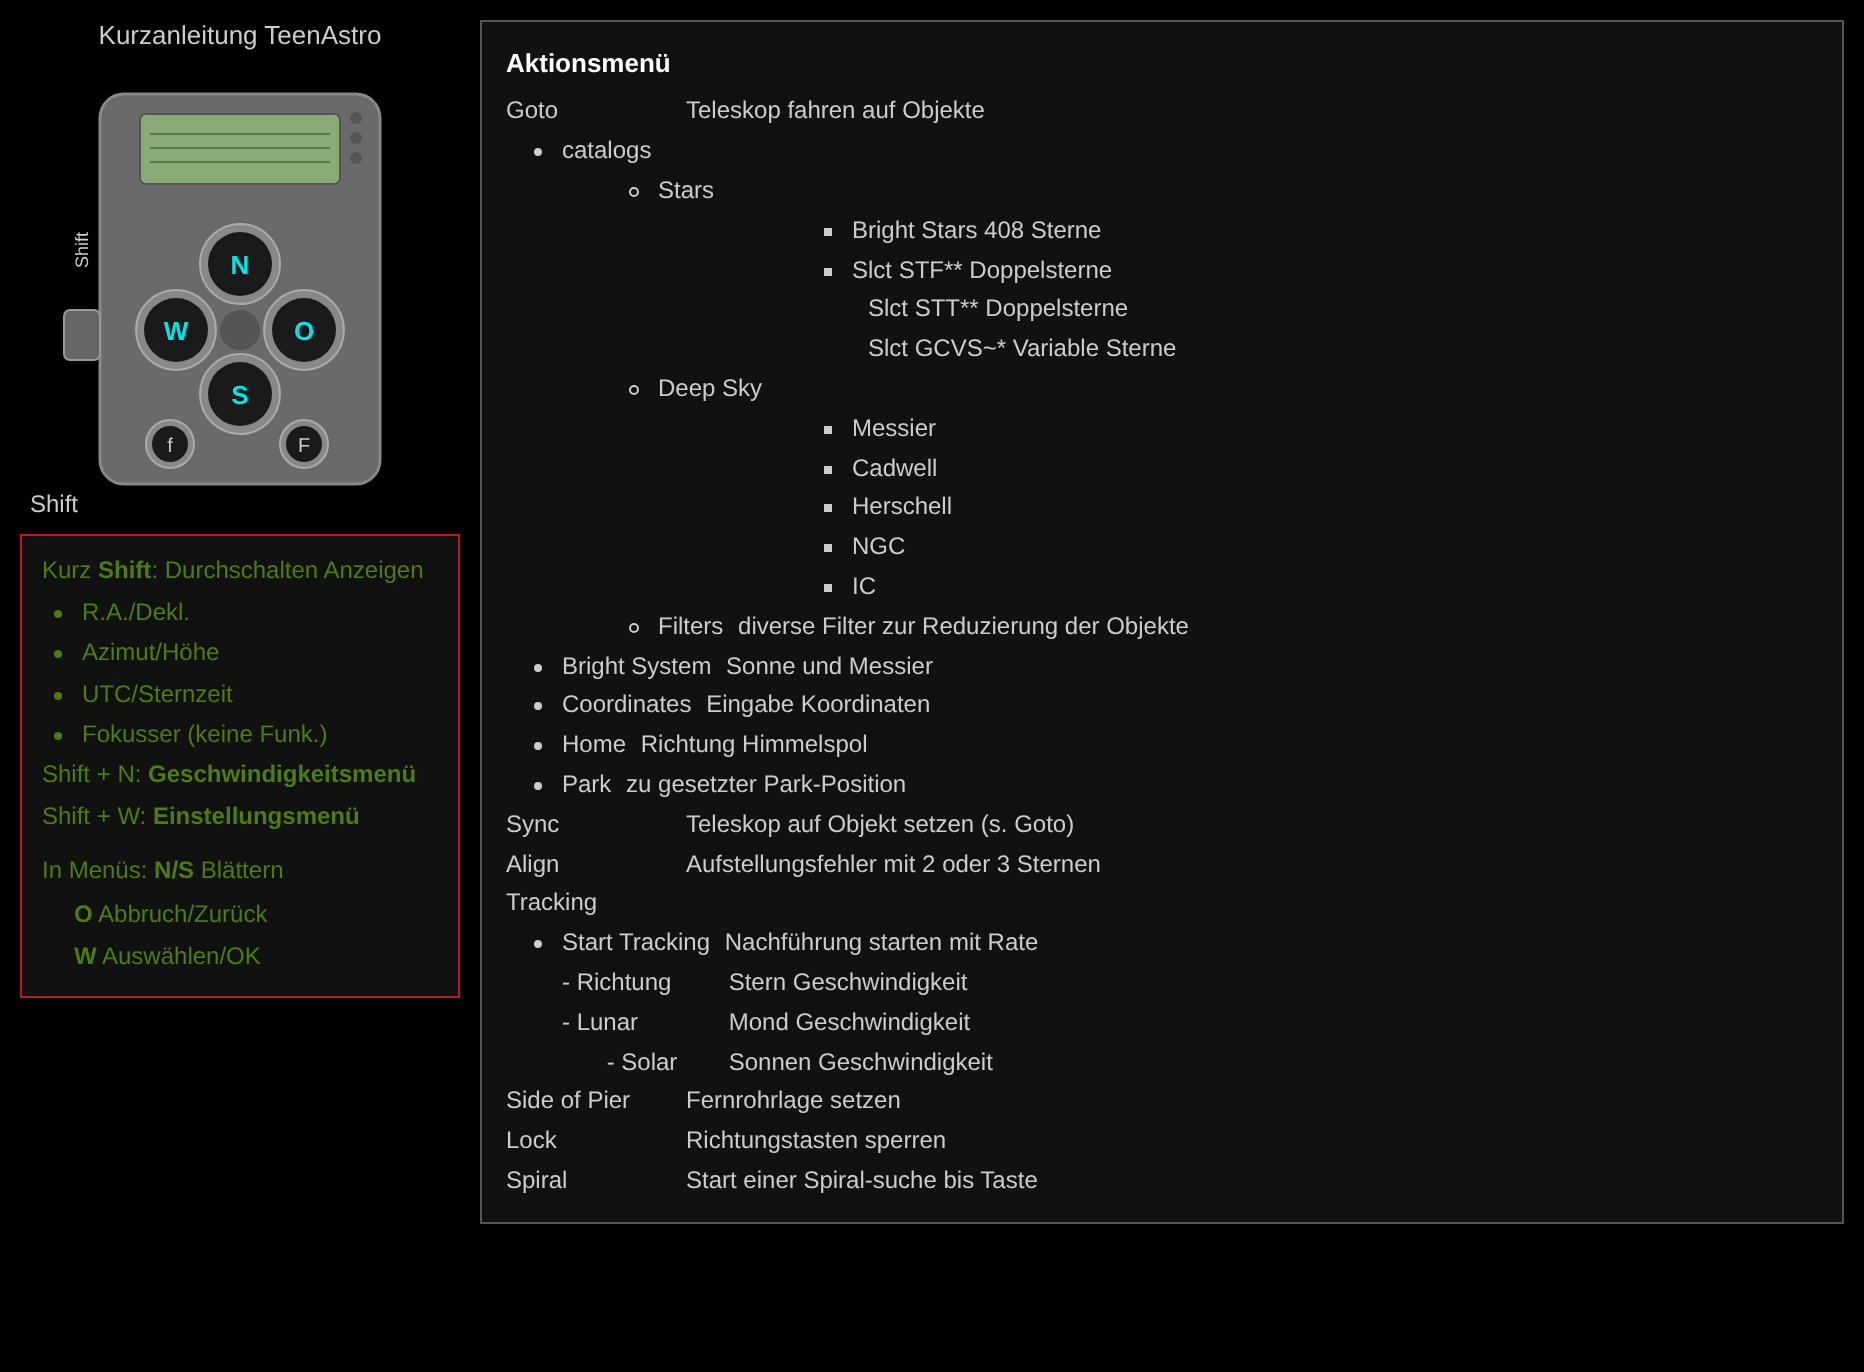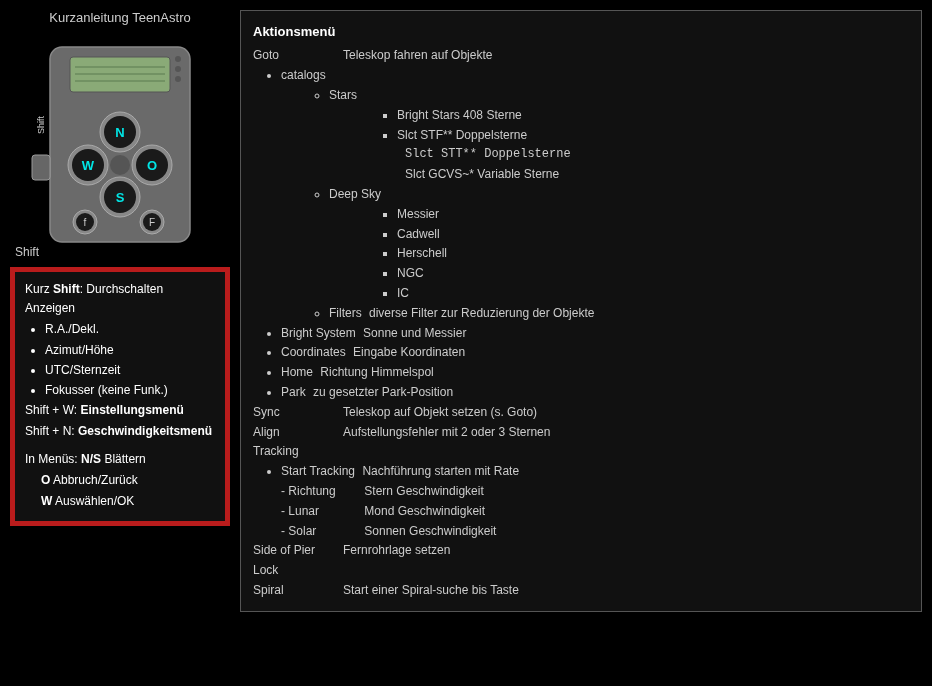--- a/index.html
+++ b/index.html
@@ -37,24 +37,24 @@
     }
     
     .controller-area {
       width: 180px;
       height: 220px;
       margin: 0 auto;
       position: relative;
     }
     
     .info-box {
-      border: 5px solid #b91c1c;
+      border: 1px solid #b91c1c;
       padding: 8px 10px;
       background: #111;
-      color: #ffffff;
+      color: #4d7c0f;
       font-size: 12px;
       line-height: 1.6;
     }
     .info-box .line { margin-bottom: 2px; }
     .info-box ul {
       list-style: disc;
       margin-left: 20px;
     }
     .info-box ul li { margin-bottom: 1px; }
     .info-box .section { margin-top: 8px; }
@@ -79,21 +79,21 @@
     .right-panel ul {
       list-style: disc;
       margin-left: 28px;
     }
     .right-panel ul.sub {
       list-style: circle;
       margin-left: 48px;
     }
     .right-panel ul.subsub {
       list-style: square;
-      margin-left: 68px;
+      margin-left: 97px;
     }
 
     .entry-row {
       display: flex;
       align-items: flex-start;
     }
     .entry-label {
       min-width: 90px;
       flex-shrink: 0;
     }
@@ -168,24 +168,24 @@
       <div class="line">
         <span>Kurz </span><span class="inline-bold">Shift</span><span>: Durchschalten Anzeigen</span>
       </div>
       <ul>
         <li>R.A./Dekl.</li>
         <li>Azimut/Höhe</li>
         <li>UTC/Sternzeit</li>
         <li>Fokusser (keine Funk.)</li>
       </ul>
       <div class="line">
+        <span>Shift + N:  </span><span class="inline-bold">Geschwindigkeitsmenü</span>
+      </div>
+      <div class="line">
         <span>Shift + W:  </span><span class="inline-bold">Einstellungsmenü</span>
-      </div>
-      <div class="line">
-        <span>Shift + N:  </span><span class="inline-bold">Geschwindigkeitsmenü</span>
       </div>
       <div class="section line">
         <span>In Menüs: </span><span class="inline-bold">N/S</span><span> Blättern</span>
       </div>
       <div class="line" style="margin-left:16px;">
         <span class="inline-bold">O</span><span>    Abbruch/Zurück</span>
       </div>
       <div class="line" style="margin-left:16px;">
         <span class="inline-bold">W</span><span>    Auswählen/OK</span>
       </div>
@@ -202,21 +202,21 @@
 
     <ul>
       <li>
         <span>catalogs</span>
         <ul class="sub">
           <li>
             <span>Stars</span>
             <ul class="subsub">
               <li>Bright Stars   408 Sterne</li>
               <li>Slct STF**    Doppelsterne</li>
-              <li style="list-style:none; margin-left: 0; font-family: Liberation Mono, monospace;"><span style="display:inline-block; width:8px;"></span><span>Slct STT**    Doppelsterne</span></li>
+              <li style="list-style:none; margin-left: 0;"><span style="display:inline-block; width:8px;"></span><span>Slct STT**    Doppelsterne</span></li>
               <li style="list-style:none; margin-left: 0;"><span style="display:inline-block; width:8px;"></span><span>Slct GCVS~*  Variable Sterne</span></li>
             </ul>
           </li>
           <li>
             <span>Deep Sky</span>
             <ul class="subsub">
               <li>Messier</li>
               <li>Cadwell</li>
               <li>Herschell</li>
               <li>NGC</li>
@@ -267,34 +267,35 @@
         <ul style="list-style:none; margin-left:0;">
           <li>
             <span style="display:inline-block; min-width:80px;">- Richtung</span>
             <span>Stern Geschwindigkeit</span>
           </li>
           <li>
             <span style="display:inline-block; min-width:80px;">- Lunar</span>
             <span>Mond Geschwindigkeit</span>
           </li>
           <li>
-            <span style="display:inline-block; min-width:80px;">- Solar</span>
+            <span style="display:inline-block; min-width:80px;text-align:center;">- Solar</span>
             <span>Sonnen Geschwindigkeit</span>
           </li>
         </ul>
       </li>
     </ul>
 
     <div class="entry-row">
       <span class="entry-label">Side of Pier</span>
       <span class="entry-desc">Fernrohrlage setzen</span>
     </div>
 
     <div class="entry-row">
       <span class="entry-label">Lock</span>
+      <span class="entry-desc">Richtungstasten sperren</span>
     </div>
 
     <div class="entry-row">
       <span class="entry-label">Spiral</span>
       <span class="entry-desc">Start einer Spiral-suche bis Taste</span>
     </div>
   </div>
 </div>
 
 </body></html>

